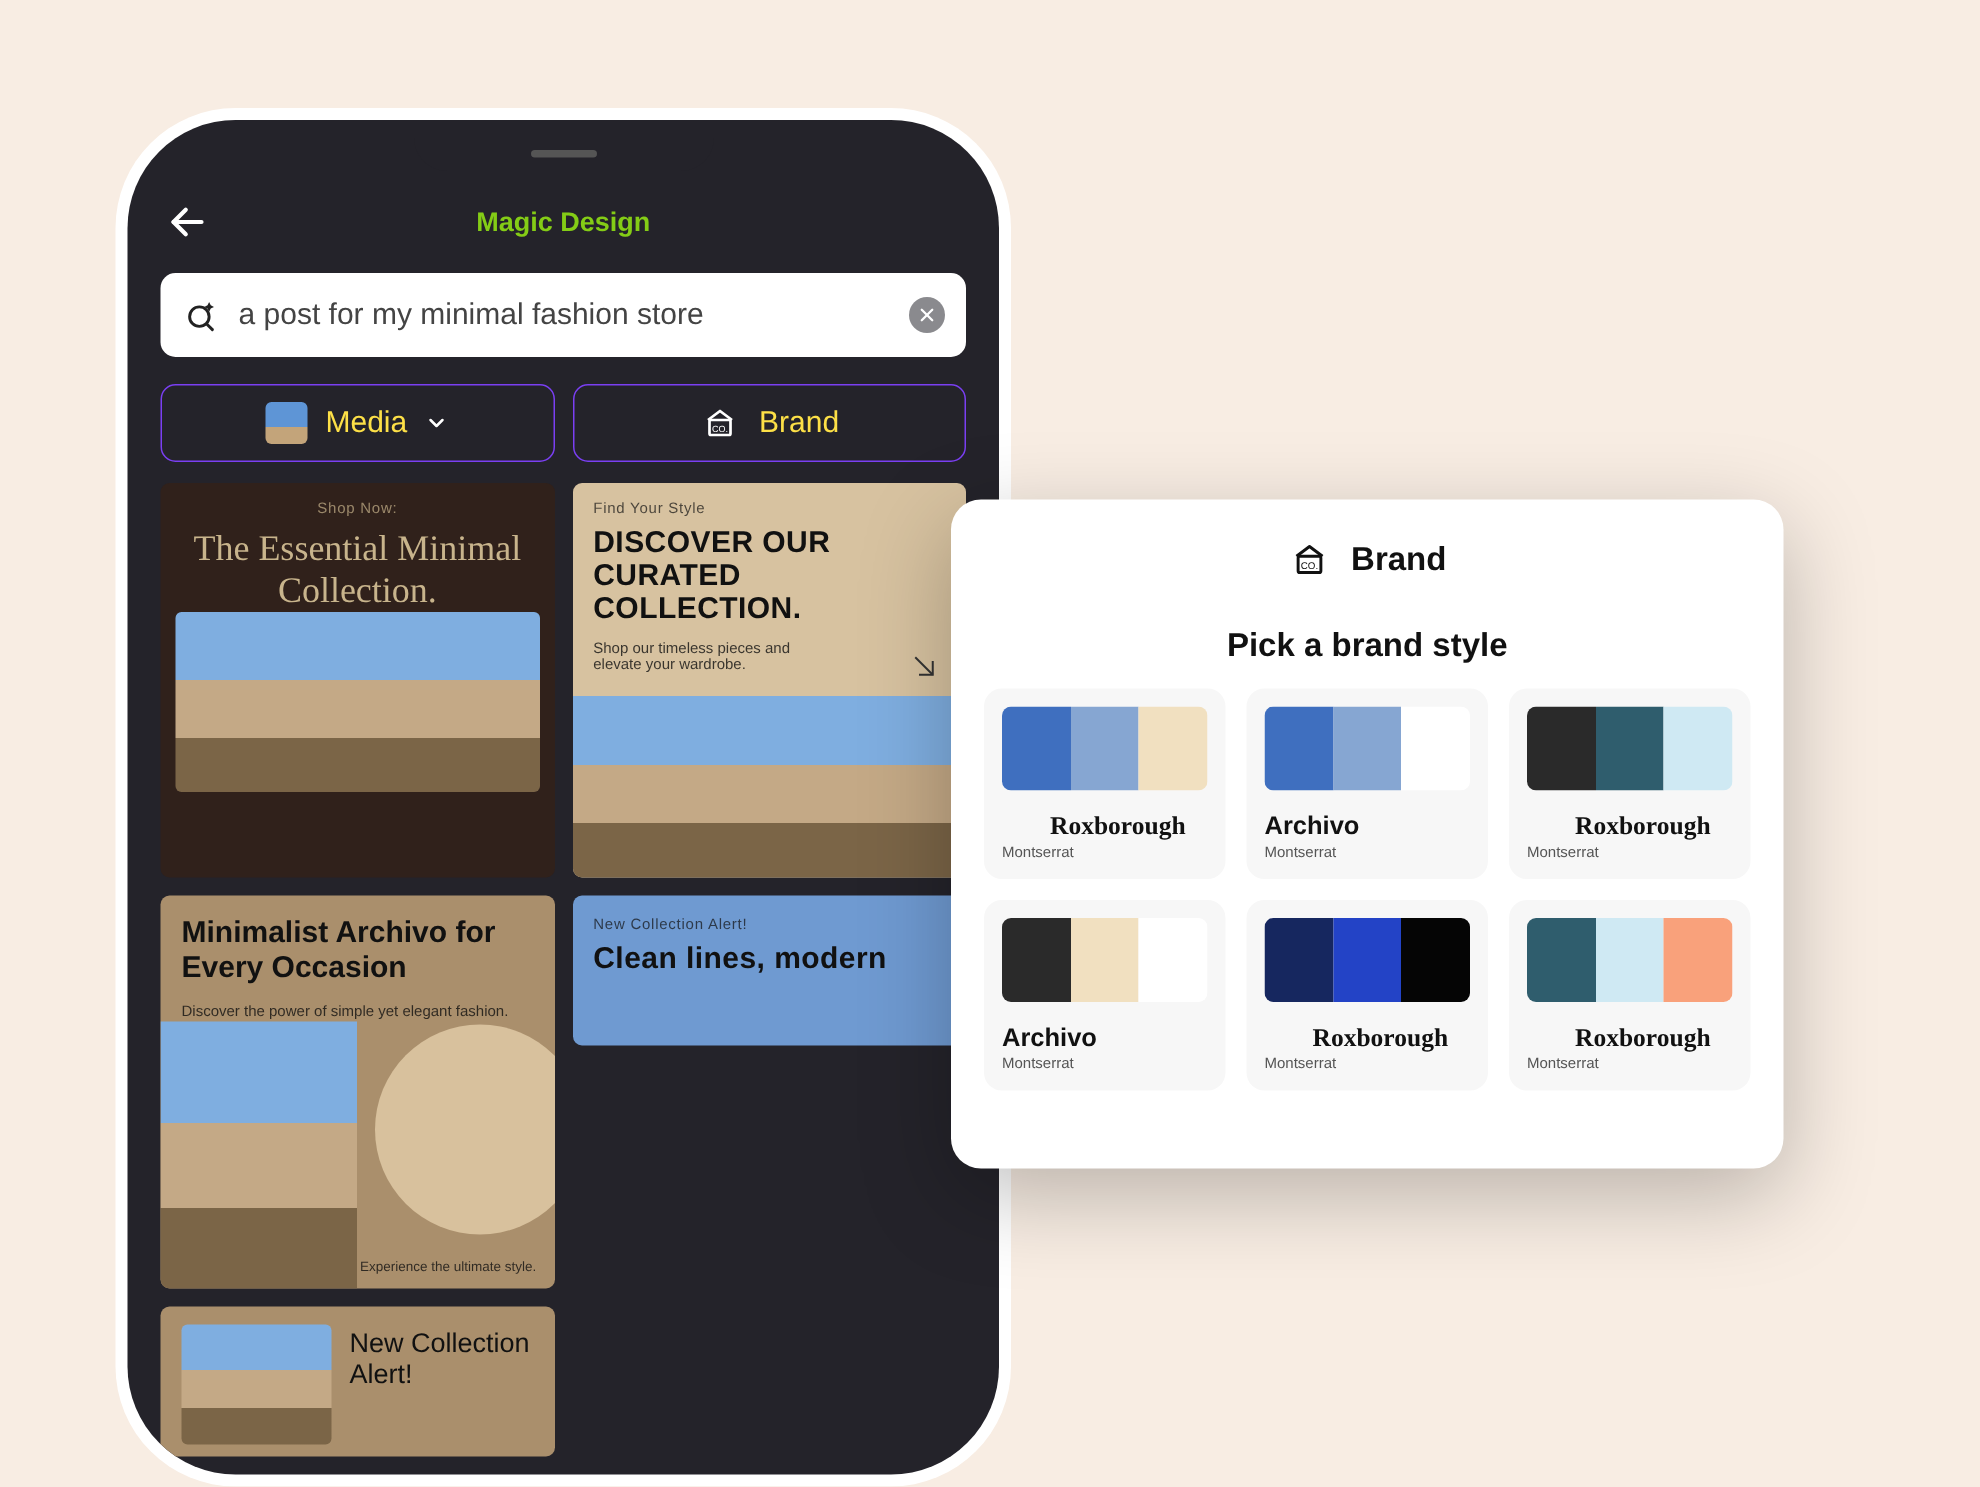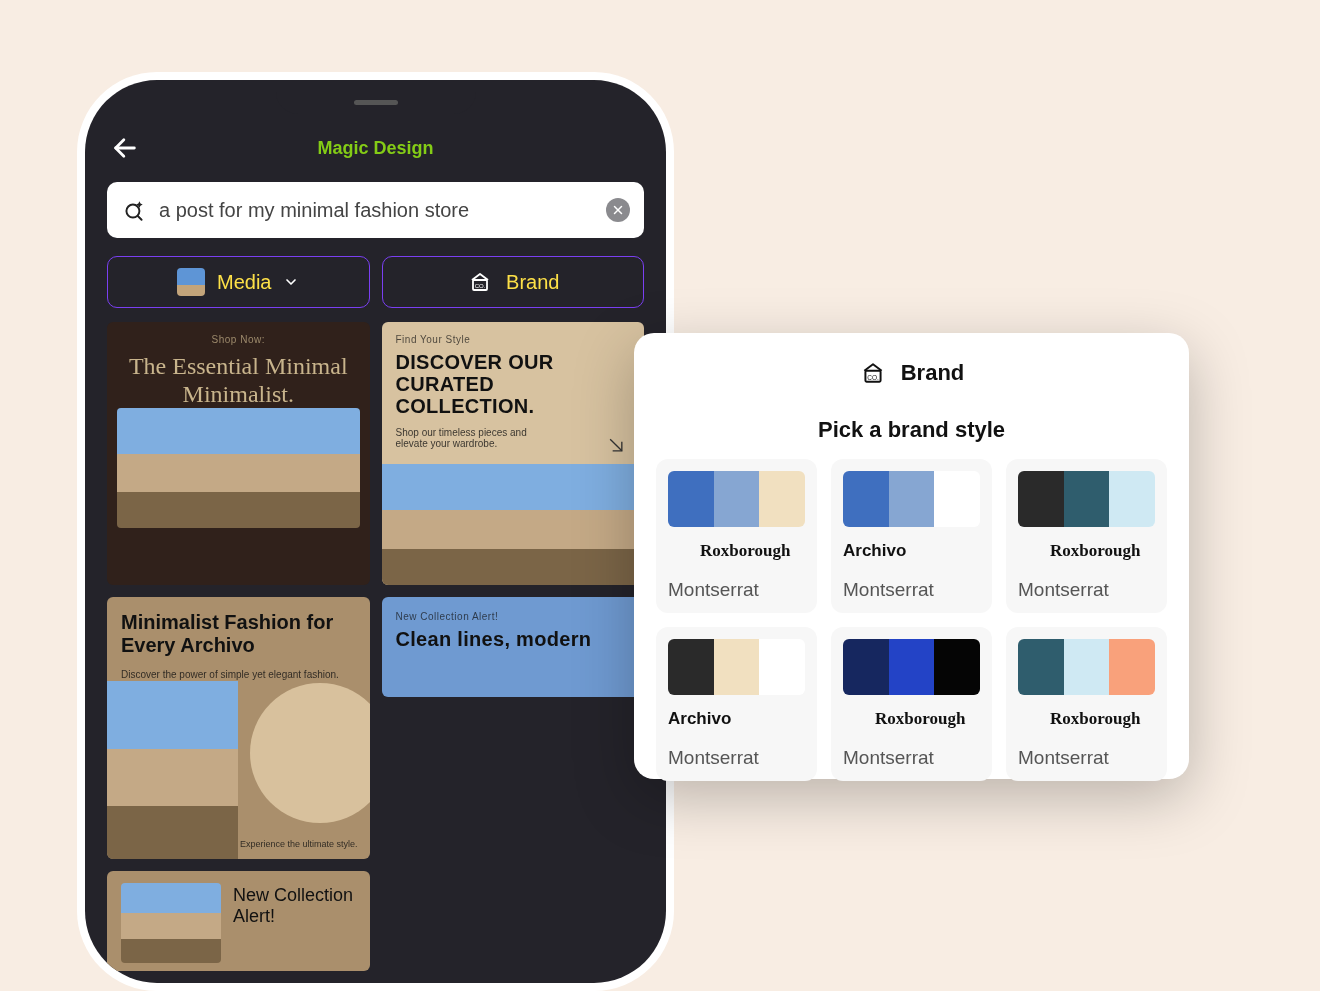--- a/index.html
+++ b/index.html
@@ -103,21 +103,21 @@
     .pop-head{display:flex;align-items:center;justify-content:center;gap:14px;margin-bottom:30px;}
     .pop-title{font-size:22px;font-weight:700;color:#111;}
     .pick-title{font-size:22px;font-weight:700;color:#111;margin-bottom:16px;text-align:center;}
     .opts{display:grid;grid-template-columns:1fr 1fr 1fr;gap:14px;}
     .opt{background:#f7f7f7;border-radius:12px;padding:12px;cursor:pointer;}
     .swatches{display:flex;height:56px;border-radius:6px;overflow:hidden;margin-bottom:14px;}
     .swatches span{flex:1;}
     .opt-h{font-size:17px;color:#111;}
     .opt-h.serif{font-family:Georgia,'Times New Roman',serif;font-weight:600;margin-left:32px;}
     .opt-h.sans{font-weight:800;}
-    .opt-s{font-size:19px;color:#555;margin-top:18px;}
+    .opt-s{font-size:10px;color:#555;margin-top:2px;}
 
     
     .chev svg, .sparkle svg, .back svg, .brand-ico svg {display:block;}
     .brand-ico{width:28px;height:28px;display:flex;align-items:center;justify-content:center;}
   </style>
 </head>
 <body>
 
 <div class="phone-wrap">
   <div class="phone">
@@ -169,39 +169,39 @@
             </svg>
         </span>
         <span>Brand</span>
       </div>
     </div>
 
     <div class="grid">
 
       <div class="card dark">
         <div class="head" style="text-align:center">Shop Now:</div>
-        <div class="big" style="text-align:center;font-size:24px">The Essential Minimal Minimalist.</div>
+        <div class="big" style="text-align:center;font-size:24px">The Essential Minimal Collection.</div>
         <div class="photo wide-photo"></div>
       </div>
 
       <div class="card beige">
         <div class="head">Find Your Style</div>
         <div class="bigsans">DISCOVER OUR CURATED COLLECTION.</div>
         <div class="sub" style="max-width:160px">Shop our timeless pieces and elevate your wardrobe.</div>
         <span class="arrow" style="top:auto;bottom:126px;right:18px">
           <svg width="20" height="20" viewBox="0 0 24 24" fill="none" stroke="#333" stroke-width="1.6">
               <line x1="5" y1="5" x2="19" y2="19"></line>
               <polyline points="19 8 19 19 8 19"></polyline>
             </svg>
         </span>
         <div class="photo full-photo" style="height:46%"></div>
       </div>
 
       <div class="card brown">
-        <div class="big" style="font-family:inherit;font-weight:600;font-size:20px;padding-top:14px">Minimalist Fashion for Every Archivo</div>
+        <div class="big" style="font-family:inherit;font-weight:600;font-size:20px;padding-top:14px">Minimalist Archivo for Every Occasion</div>
         <div class="sub">Discover the power of simple yet elegant fashion.</div>
         <div class="photo half-photo"></div>
         <div class="quarter-circle"></div>
         <div class="exp">Experience the ultimate style.</div>
       </div>
 
       <div class="card blue" style="aspect-ratio:auto;height:100px">
         <div class="head" style="padding-top:14px">New Collection Alert!</div>
         <div class="bigsans" style="font-size:20px">Clean lines, modern</div>
       </div>

